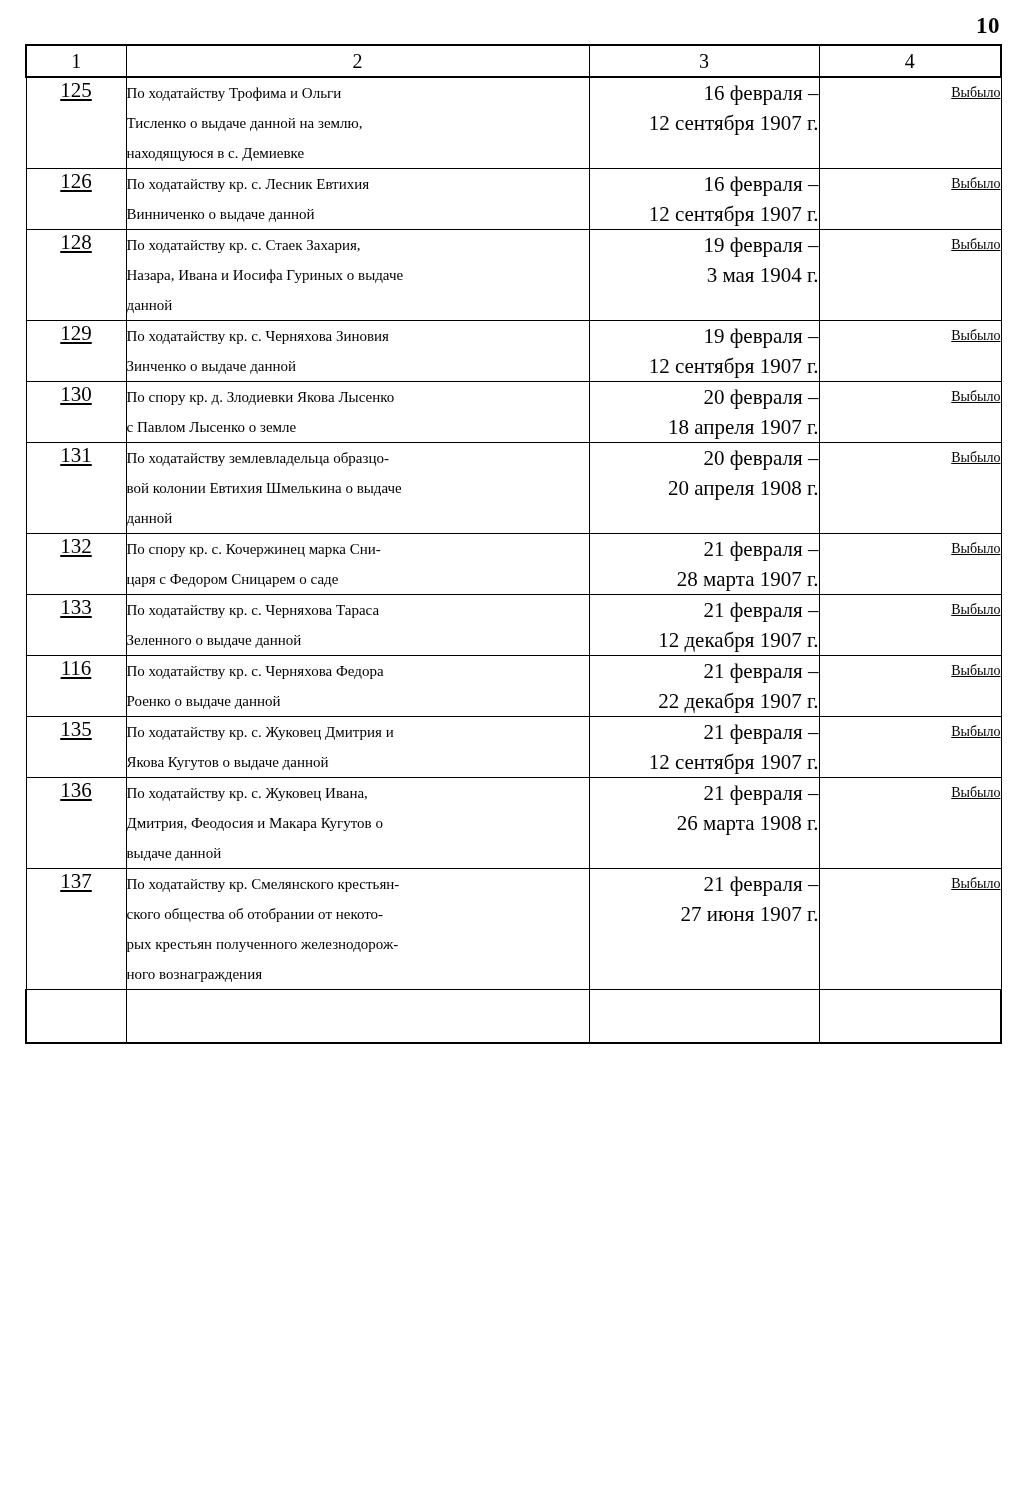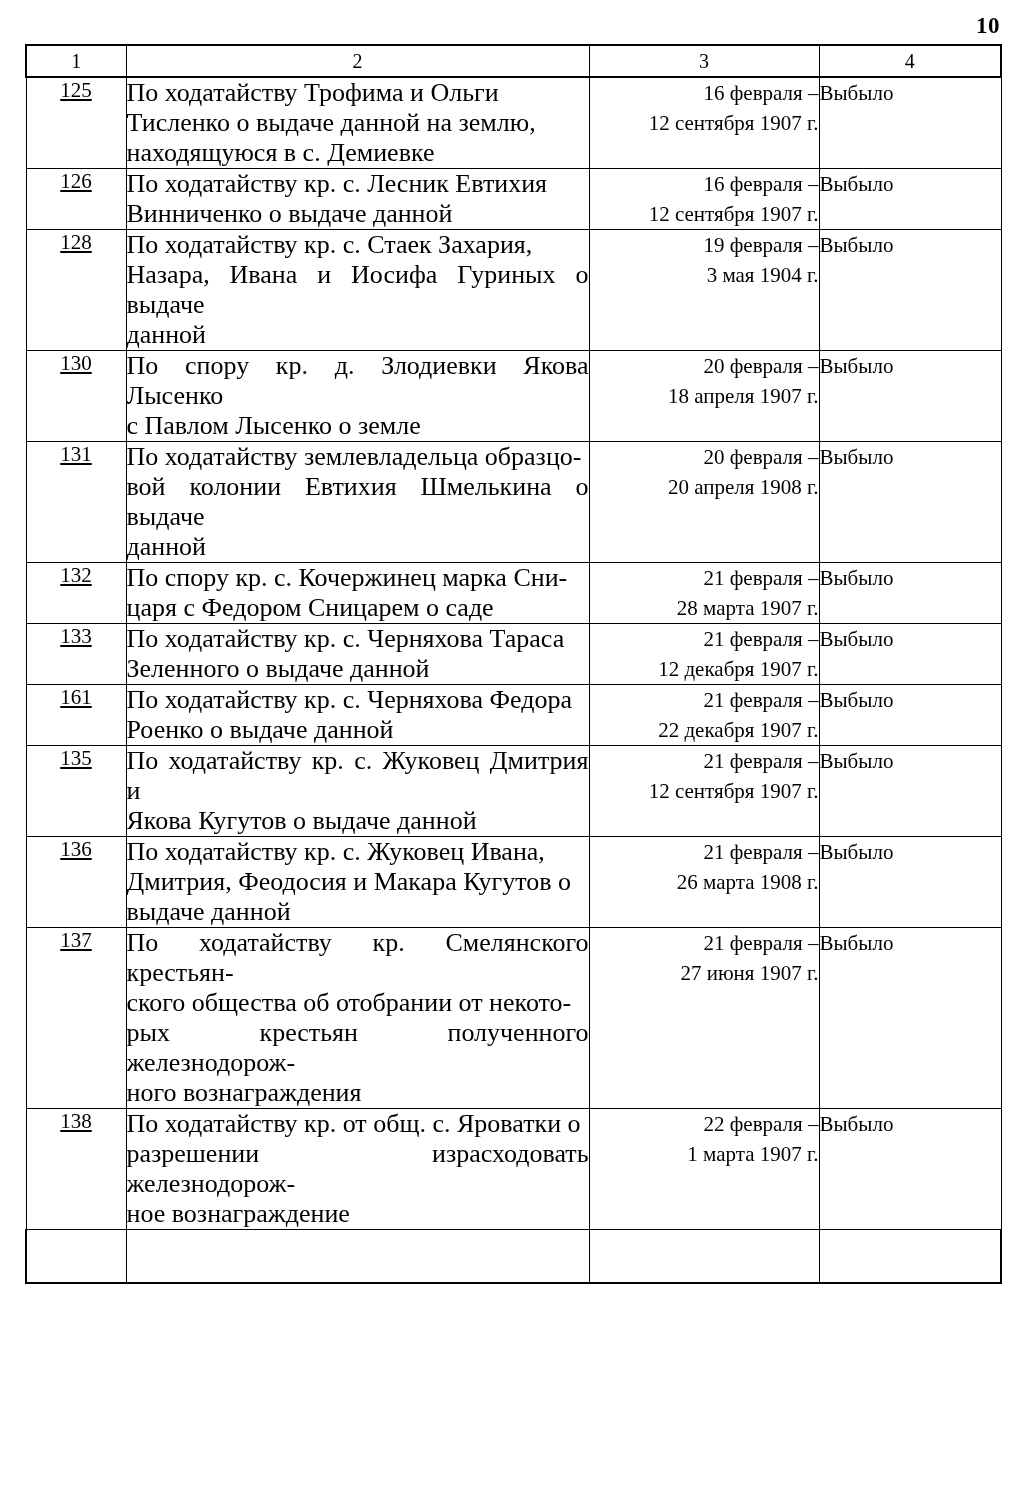--- a/index.html
+++ b/index.html
@@ -77,48 +77,49 @@
     padding-bottom: 4px;
     border-left: 2px solid #000;
     border-right-width: 1px;
     border-top: none;
     border-bottom: none;
     text-decoration: underline;
   }
   .cell-desc {
     text-align: justify;
     text-align-last: left;
-    font-size: 26px;
+    font-size: 15px;
     line-height: 30px;
     padding: 14px 8px 10px 8px;
     hyphens: manual;
     border-top: none;
     border-bottom: none;
     border-left-width: 1px;
     border-right-width: 1px;
   }
   .cell-date {
     text-align: right;
     font-size: 21px;
     line-height: 30px;
     padding: 14px 4px 10px 4px;
     border-top: none;
     border-bottom: none;
     border-left-width: 1px;
     border-right-width: 1px;
   }
   .cell-status {
-    text-align: left;
-    font-size: 21px;
+    text-align: right;
+    font-size: 14px;
     line-height: 30px;
     padding: 14px 4px 10px 4px;
     border-top: none;
     border-bottom: none;
     border-left-width: 1px;
     border-right: 2px solid #000;
+    text-decoration: underline;
   }
 
   
   tr.filler-row td {
     border-top: none;
     border-bottom: 2px solid #000;
     height: 52px;
   }
   tr.filler-row td.f1 { border-left: 2px solid #000; border-right-width: 1px; }
   tr.filler-row td.f2 { border-left-width: 1px; border-right-width: 1px; }
@@ -183,20 +184,32 @@
             <span class="desc-line">Назара, Ивана и Иосифа Гуриных о выдаче</span>
             <span class="desc-line">данной</span>
           </td>
           <td class="cell-date">
             <span class="date-line">19 февраля –</span>
             <span class="date-line">3 мая 1904 г.</span>
           </td>
           <td class="cell-status">Выбыло</td>
         </tr>
         <tr>
+          <td class="cell-num">129</td>
+          <td class="cell-desc">
+            <span class="desc-line">По ходатайству кр. с. Черняхова Зиновия</span>
+            <span class="desc-line">Зинченко о выдаче данной</span>
+          </td>
+          <td class="cell-date">
+            <span class="date-line">19 февраля –</span>
+            <span class="date-line">12 сентября 1907 г.</span>
+          </td>
+          <td class="cell-status">Выбыло</td>
+        </tr>
+        <tr>
           <td class="cell-num">130</td>
           <td class="cell-desc">
             <span class="desc-line">По спору кр. д. Злодиевки Якова Лысенко</span>
             <span class="desc-line">с Павлом Лысенко о земле</span>
           </td>
           <td class="cell-date">
             <span class="date-line">20 февраля –</span>
             <span class="date-line">18 апреля 1907 г.</span>
           </td>
           <td class="cell-status">Выбыло</td>
@@ -232,21 +245,21 @@
             <span class="desc-line">По ходатайству кр. с. Черняхова Тараса</span>
             <span class="desc-line">Зеленного о выдаче данной</span>
           </td>
           <td class="cell-date">
             <span class="date-line">21 февраля –</span>
             <span class="date-line">12 декабря 1907 г.</span>
           </td>
           <td class="cell-status">Выбыло</td>
         </tr>
         <tr>
-          <td class="cell-num">161</td>
+          <td class="cell-num">116</td>
           <td class="cell-desc">
             <span class="desc-line">По ходатайству кр. с. Черняхова Федора</span>
             <span class="desc-line">Роенко о выдаче данной</span>
           </td>
           <td class="cell-date">
             <span class="date-line">21 февраля –</span>
             <span class="date-line">22 декабря 1907 г.</span>
           </td>
           <td class="cell-status">Выбыло</td>
         </tr>
@@ -279,33 +292,20 @@
           <td class="cell-num">137</td>
           <td class="cell-desc">
             <span class="desc-line">По ходатайству кр. Смелянского крестьян-</span>
             <span class="desc-line">ского общества об отобрании от некото-</span>
             <span class="desc-line">рых крестьян полученного железнодорож-</span>
             <span class="desc-line">ного вознаграждения</span>
           </td>
           <td class="cell-date">
             <span class="date-line">21 февраля –</span>
             <span class="date-line">27 июня 1907 г.</span>
-          </td>
-          <td class="cell-status">Выбыло</td>
-        </tr>
-        <tr>
-          <td class="cell-num">138</td>
-          <td class="cell-desc">
-            <span class="desc-line">По ходатайству кр. от общ. с. Яроватки о</span>
-            <span class="desc-line">разрешении израсходовать железнодорож-</span>
-            <span class="desc-line">ное вознаграждение</span>
-          </td>
-          <td class="cell-date">
-            <span class="date-line">22 февраля –</span>
-            <span class="date-line">1 марта 1907 г.</span>
           </td>
           <td class="cell-status">Выбыло</td>
         </tr>
         <tr class="filler-row">
           <td class="f1"></td>
           <td class="f2"></td>
           <td class="f3"></td>
           <td class="f4"></td>
         </tr>
       </tbody>

